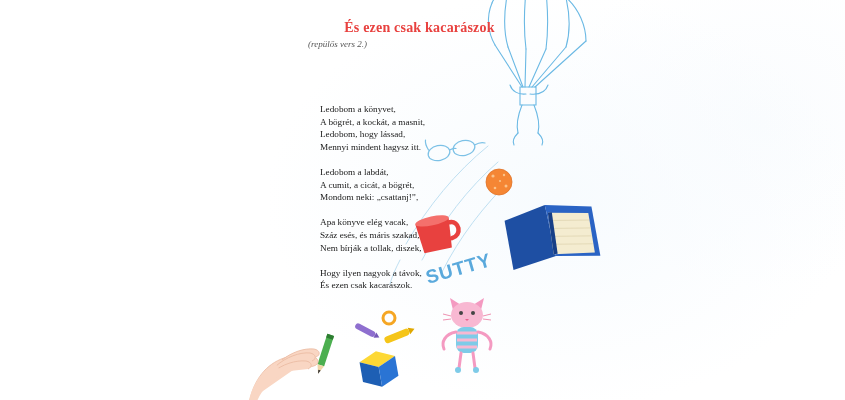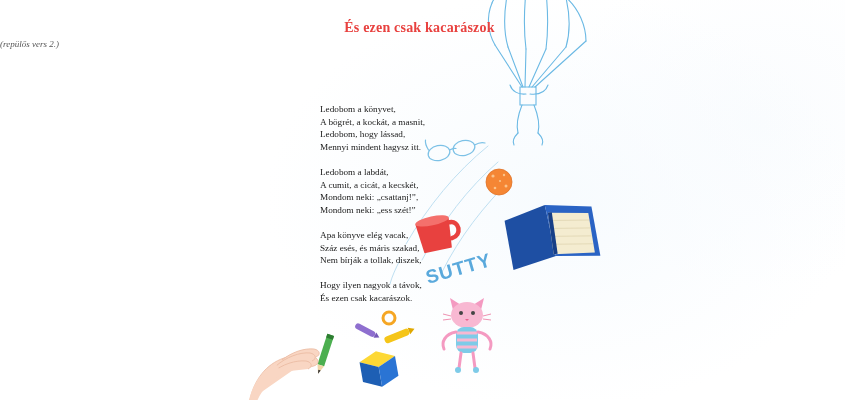--- a/index.html
+++ b/index.html
@@ -36,20 +36,21 @@
     color: #e8413f;
     font-size: 14px;
     font-weight: bold;
     letter-spacing: 0.2px;
   }
   #subtitle {
     position: absolute;
     left: 0;
     top: 39px;
     width: 675px;
+    text-align: center;
     color: #555555;
     font-size: 9px;
     font-style: italic;
   }
   #poem {
     position: absolute;
     left: 285px;
     top: 103px;
     width: 260px;
     color: #1a1a1a;
@@ -237,23 +238,22 @@
 
   <div id="poem">
     <div class="stanza">
       <div>Ledobom a könyvet,</div>
       <div>A bögrét, a kockát, a masnit,</div>
       <div>Ledobom, hogy lássad,</div>
       <div>Mennyi mindent hagysz itt.</div>
     </div>
     <div class="stanza">
       <div>Ledobom a labdát,</div>
-      <div>A cumit, a cicát, a kecskét,</div>
+      <div>A cumit, a cicát, a bögrét,</div>
       <div>Mondom neki: „csattanj!”,</div>
-      <div>Mondom neki: „ess szét!”</div>
     </div>
     <div class="stanza">
       <div>Apa könyve elég vacak,</div>
       <div>Száz esés, és máris szakad,</div>
       <div>Nem bírják a tollak, diszek,</div>
     </div>
     <div class="stanza">
       <div>Hogy ilyen nagyok a távok,</div>
       <div>És ezen csak kacarászok.</div>
     </div>

